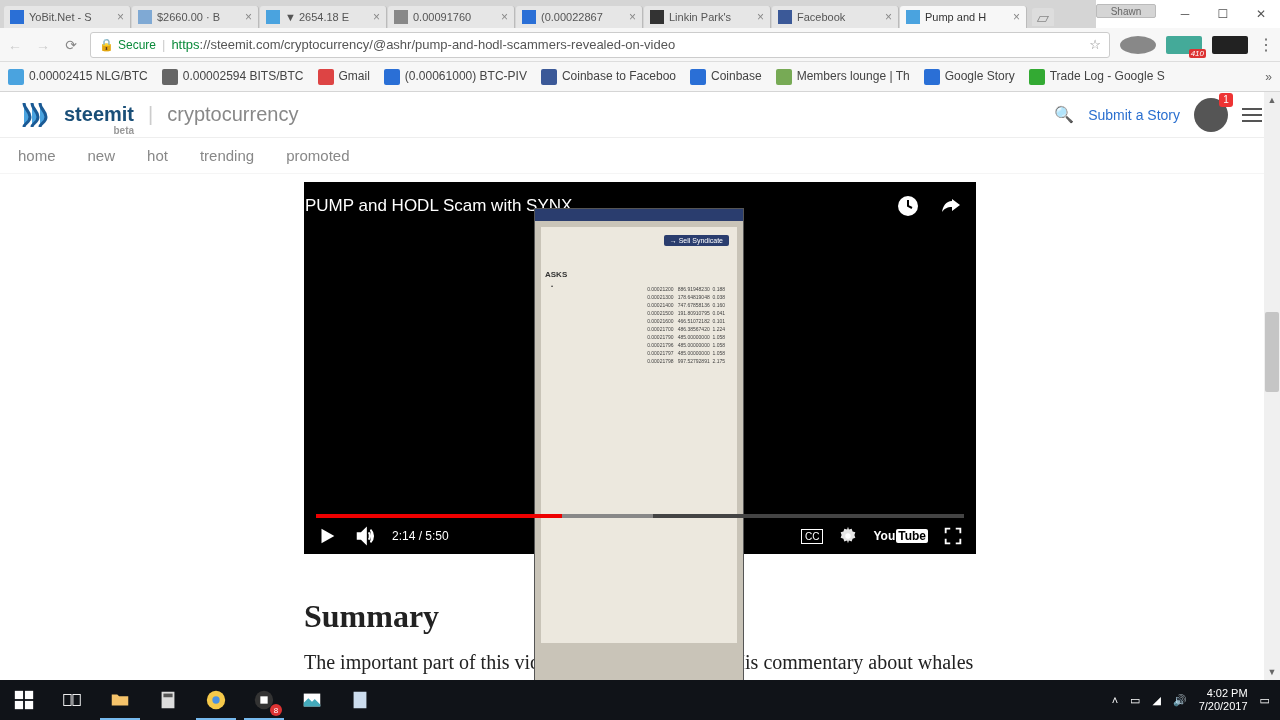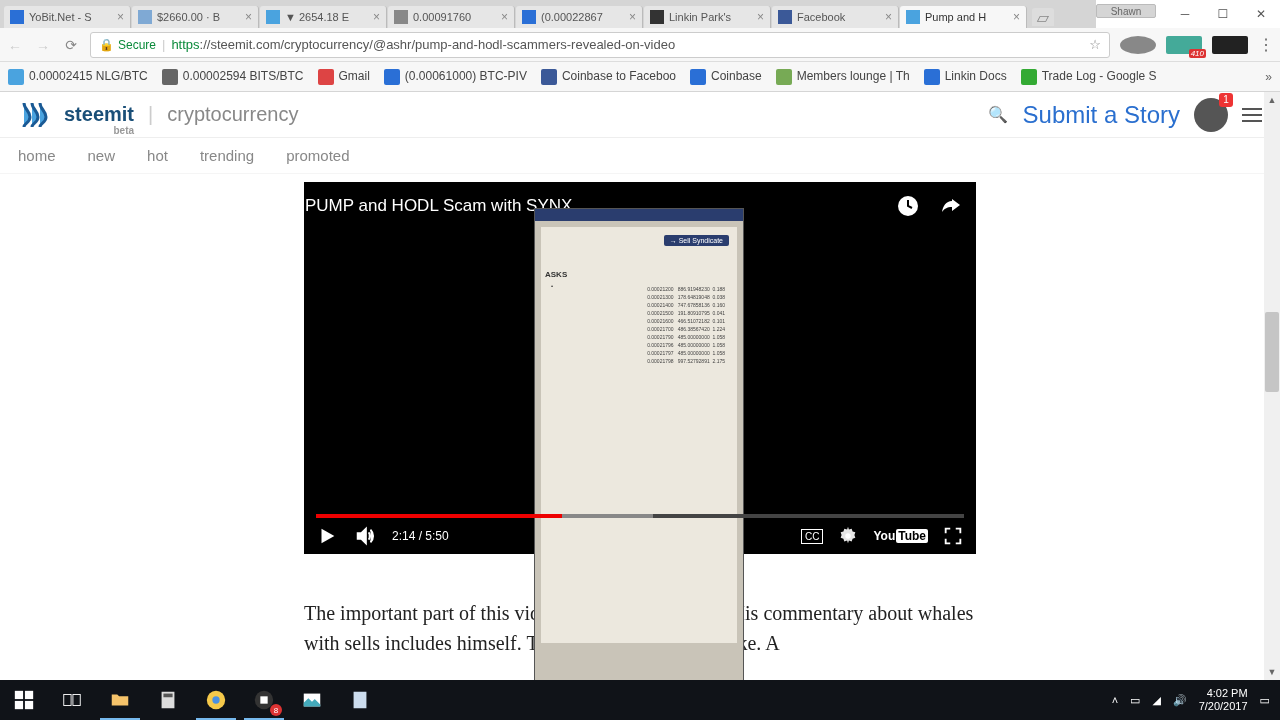--- a/index.html
+++ b/index.html
@@ -36,21 +36,21 @@
 
 
 .st-header { height:46px; display:flex; align-items:center; padding:0 18px; gap:14px; border-bottom:1px solid #eee;}
 .st-logo { width:32px; height:32px; }
 .brand { color:#1a4f78; font-size:20px; font-weight:700; position:relative;}
 .brand .beta{position:absolute;right:0;bottom:-10px;font-size:10px;color:#999;}
 .divider { color:#ccc; font-size:20px;}
 .topic { color:#888; font-size:20px;}
 .spacer{flex:1;}
 .searchico{color:#888;font-size:16px;}
-.submit{color:#2a6fcf;font-size:24px;}
+.submit{color:#2a6fcf;font-size:14px;}
 .avatar{width:34px;height:34px;border-radius:50%;background:#555;position:relative;}
 .avatar .nb{position:absolute;top:-5px;right:-5px;background:#e33;color:#fff;font-size:10px;width:14px;height:14px;border-radius:3px;display:flex;align-items:center;justify-content:center;}
 .burger{display:flex;flex-direction:column;gap:4px;}
 .burger span{width:20px;height:2px;background:#555;}
 
 
 .st-nav{height:36px;display:flex;align-items:center;gap:32px;padding:0 18px;font-size:15px;color:#888;border-bottom:1px solid #f5f5f5;}
 
 
 .viewport{height:calc(720px - 28px - 34px - 30px - 46px - 36px - 40px);overflow:hidden;position:relative;}
@@ -198,21 +198,21 @@
   <div class="bm">
       <span class="ico" style="background:#2a6fd6"></span>
       <span>Coinbase</span>
     </div>
   <div class="bm">
       <span class="ico" style="background:#7a5"></span>
       <span>Members lounge | Th</span>
     </div>
   <div class="bm">
       <span class="ico" style="background:#2a6fd6"></span>
-      <span>Linkin Docs</span>
+      <span>Google Story</span>
     </div>
   <div class="bm">
       <span class="ico" style="background:#3a3"></span>
       <span>Trade Log - Google S</span>
     </div>
   <span class="chev">»</span>
 </div>
 
 <div class="st-header">
   <svg class="st-logo" viewBox="0 0 32 32">
@@ -300,20 +300,21 @@
               <span style="background:#fff;color:#000;padding:0 2px;border-radius:2px;">Tube</span>
             </span>
           <svg viewBox="0 0 24 24">
               <path stroke="#fff" stroke-width="2" fill="none" d="M4 9V4h5M20 9V4h-5M4 15v5h5M20 15v5h-5"></path>
             </svg>
         </div>
       </div>
     </div>
 
     <div class="summary">
+      <h2>Summary</h2>
       <p>The important part of this video is around 2:10-2:15. His commentary about whales with sells includes himself. This is what a pnd looks like. A</p>
     </div>
   </div>
 </div>
 
 <div class="scrollbar">
   <div class="arrow up">▲</div>
   <div class="scrollthumb"></div>
   <div class="arrow dn">▼</div>
 </div>

